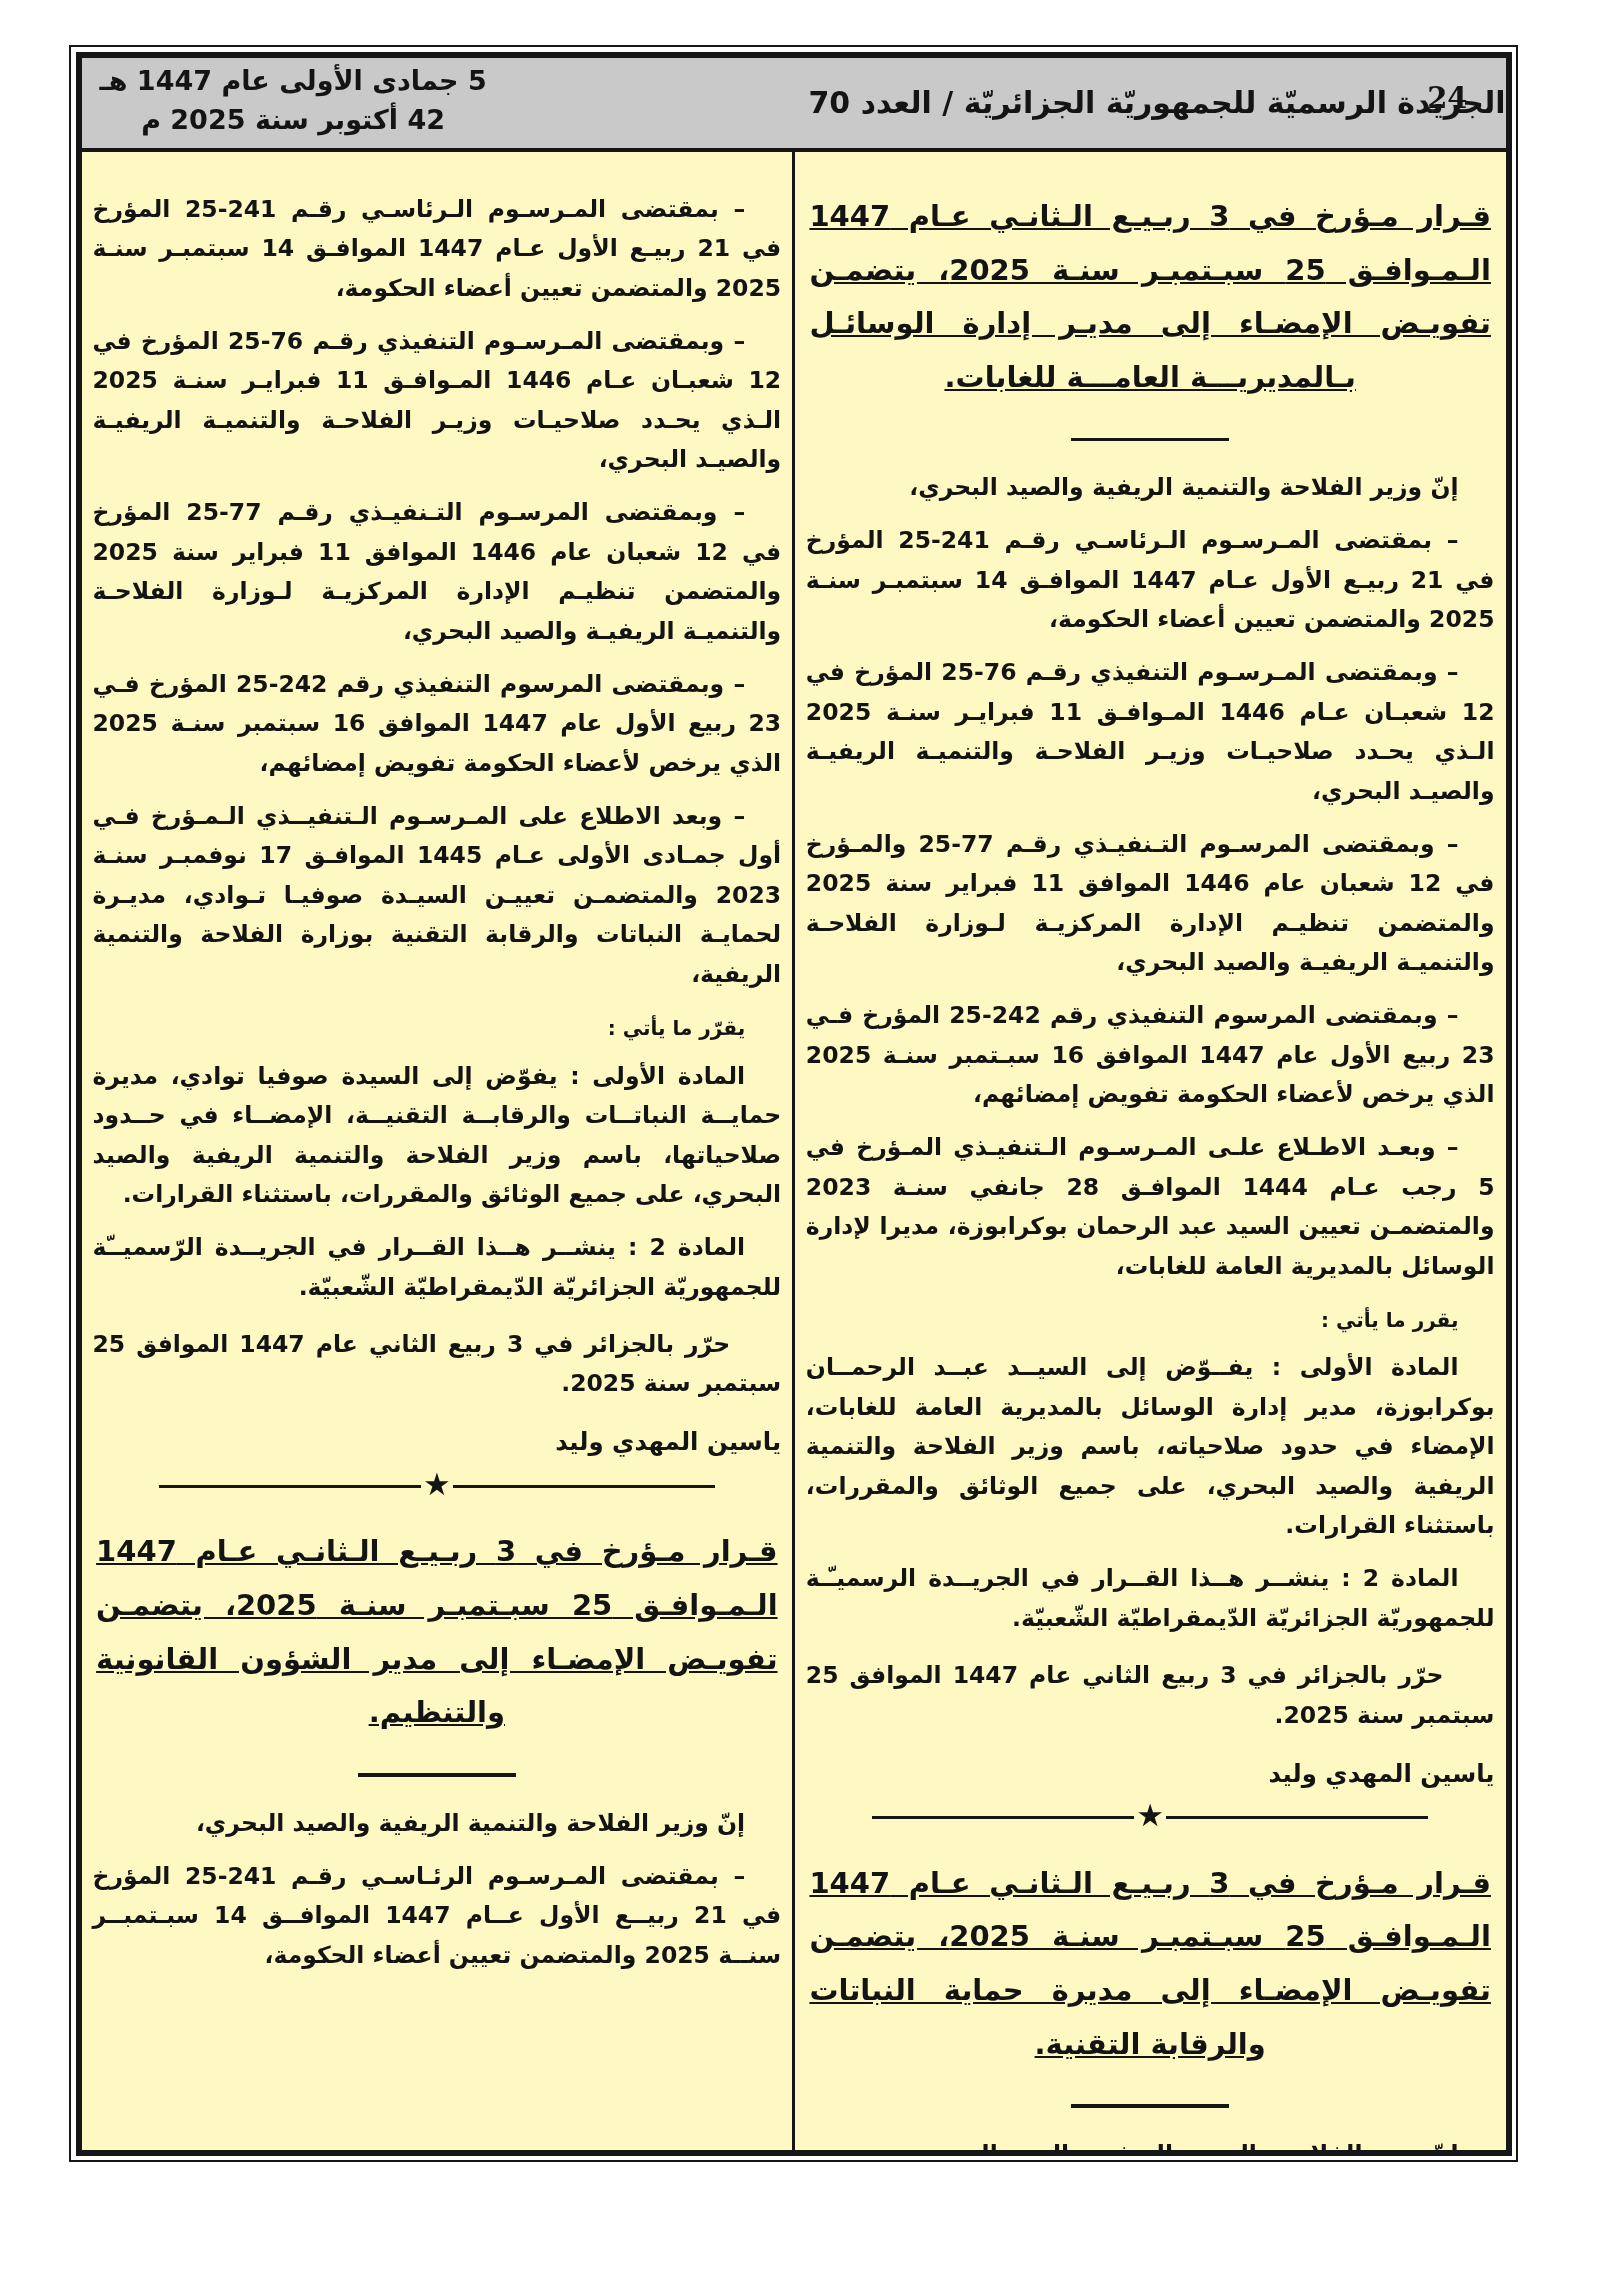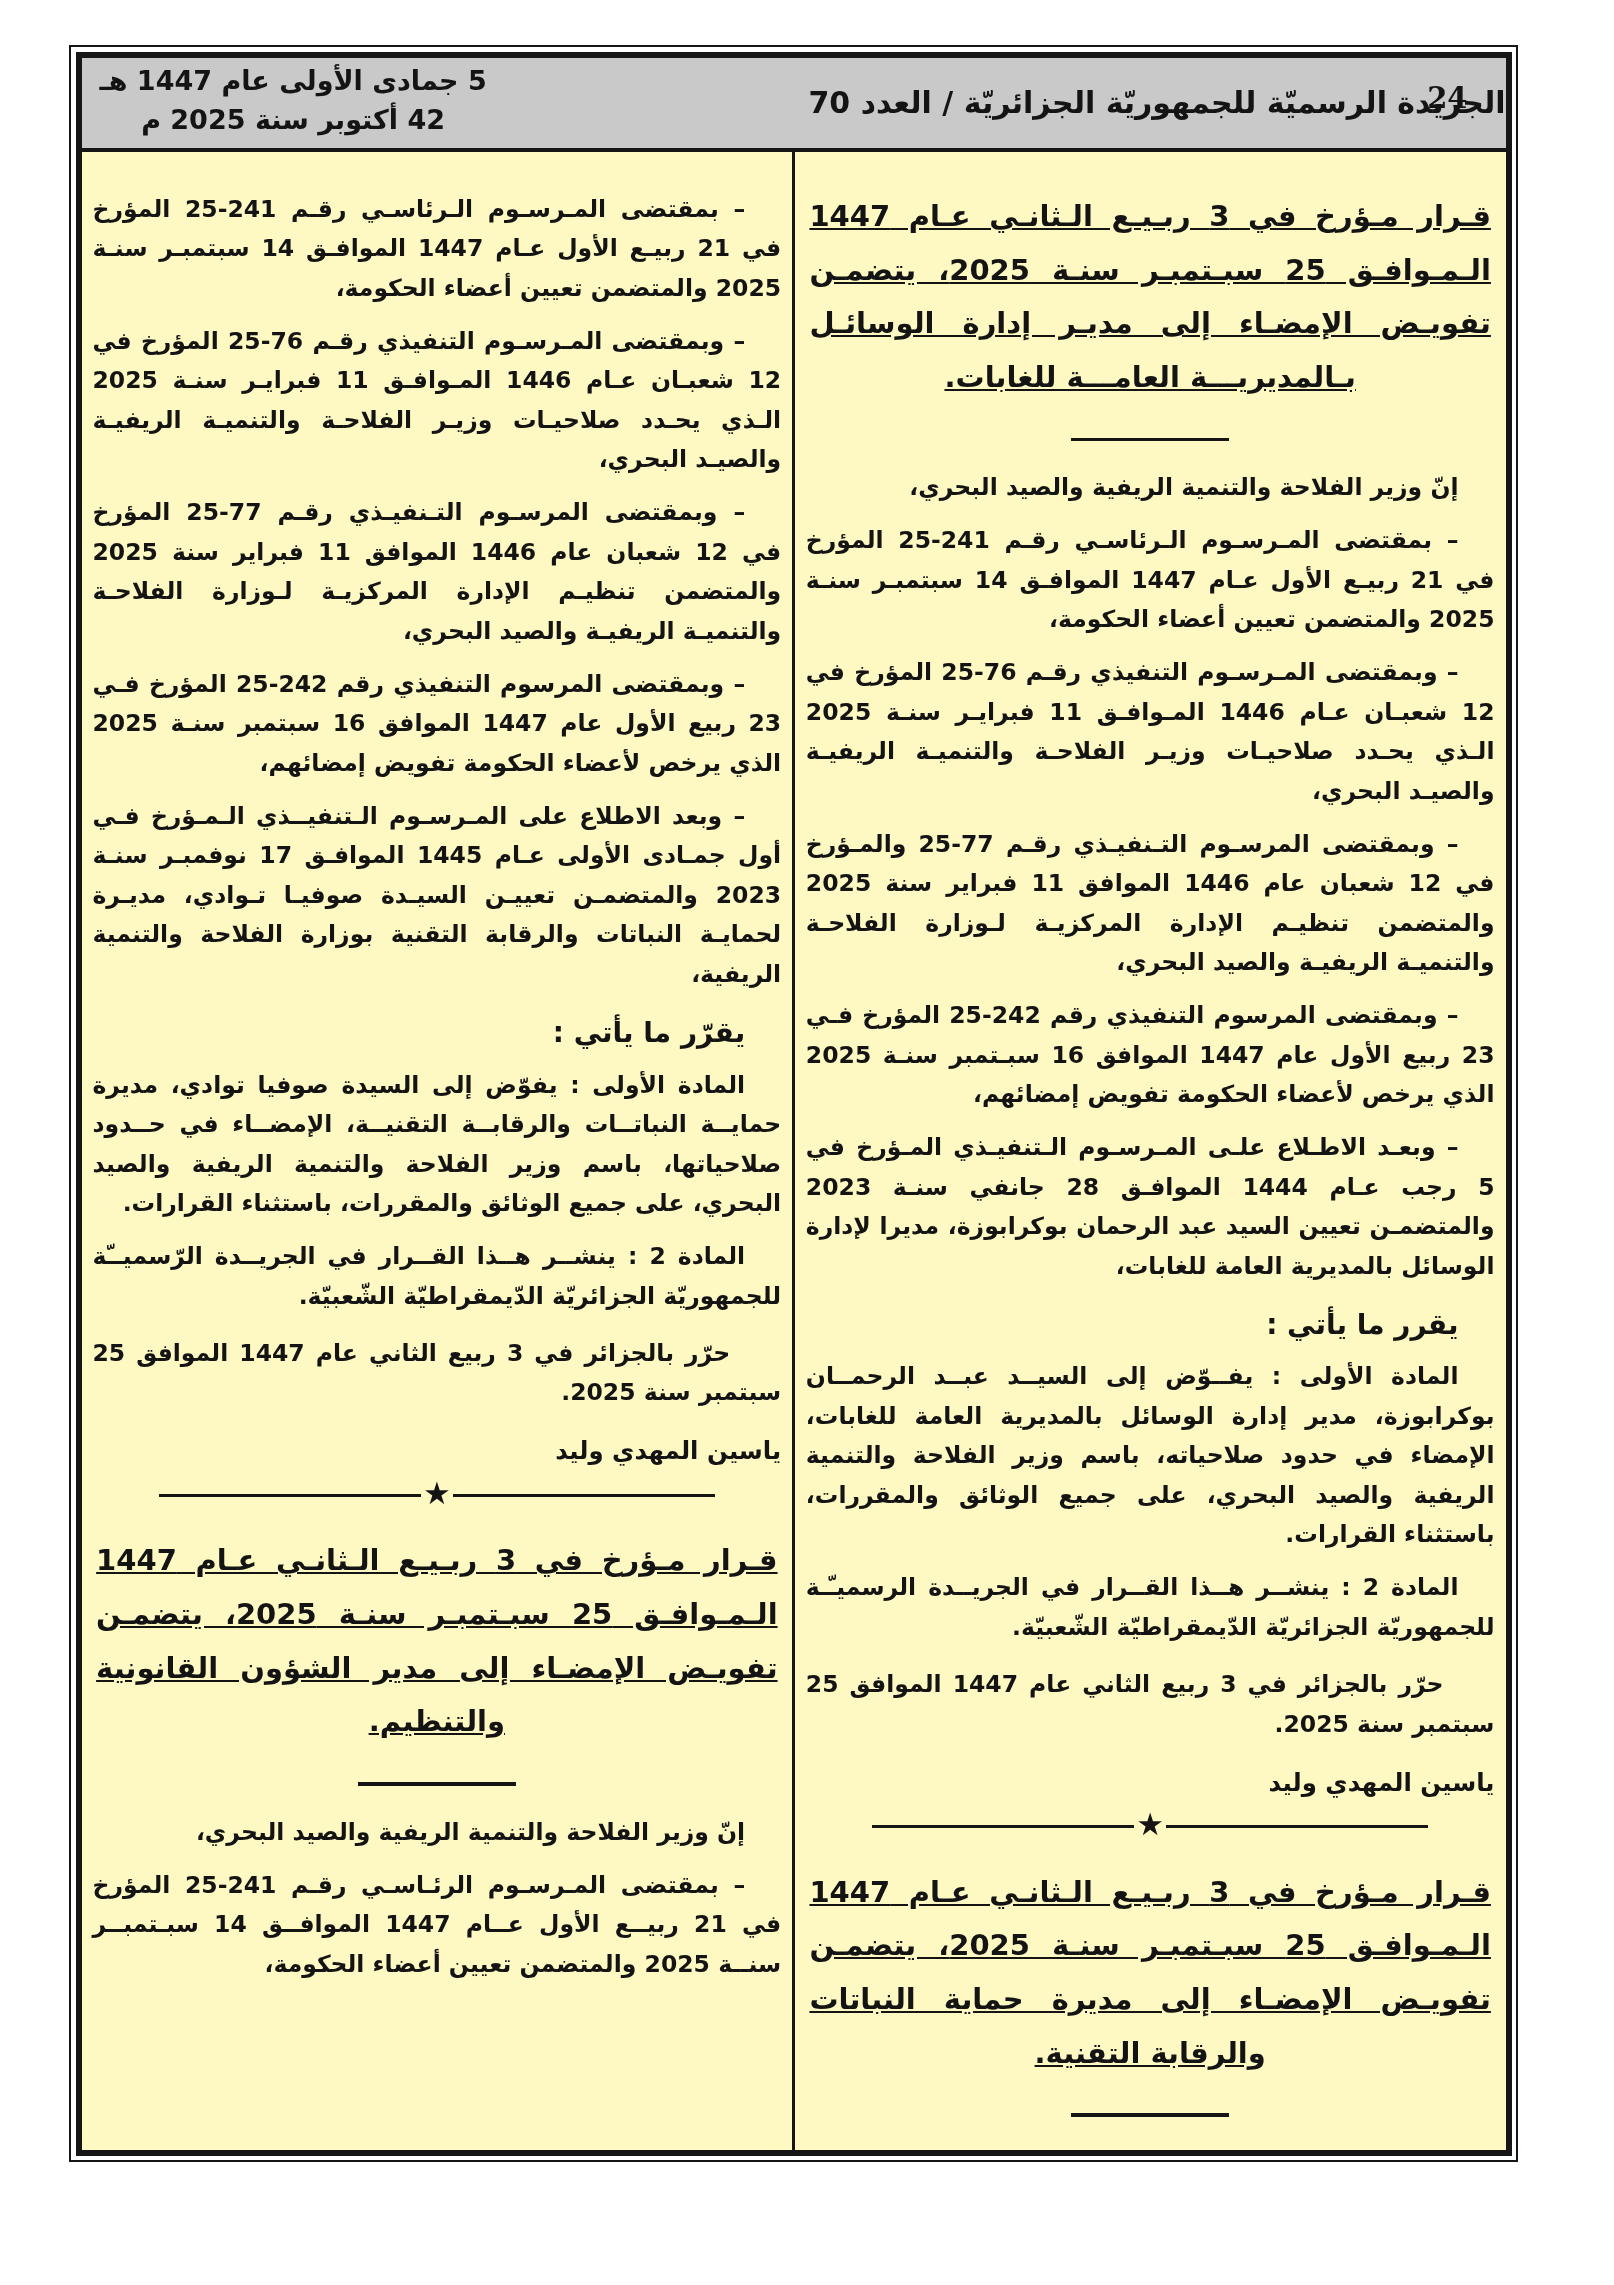--- a/index.html
+++ b/index.html
@@ -81,21 +81,21 @@
     width:158px;height:3.6px;background:#161616;
     margin:33px auto 27px auto;
   }
   .par{
     font-size:23.5px;line-height:1.68;
     text-align:justify;
     margin:13.6px 0;
     text-indent:36px;
   }
   .decide-line{
-    font-size:28px;
+    font-size:20px;
     text-align:right;
     text-indent:36px;
     margin:22px 0 16.3px 0;
   }
   .article .article-label{white-space:nowrap;}
   .done-at{
     font-size:23.5px;line-height:1.68;
     text-align:justify;
     text-indent:51px;
     margin:18px 0 9px 0;

